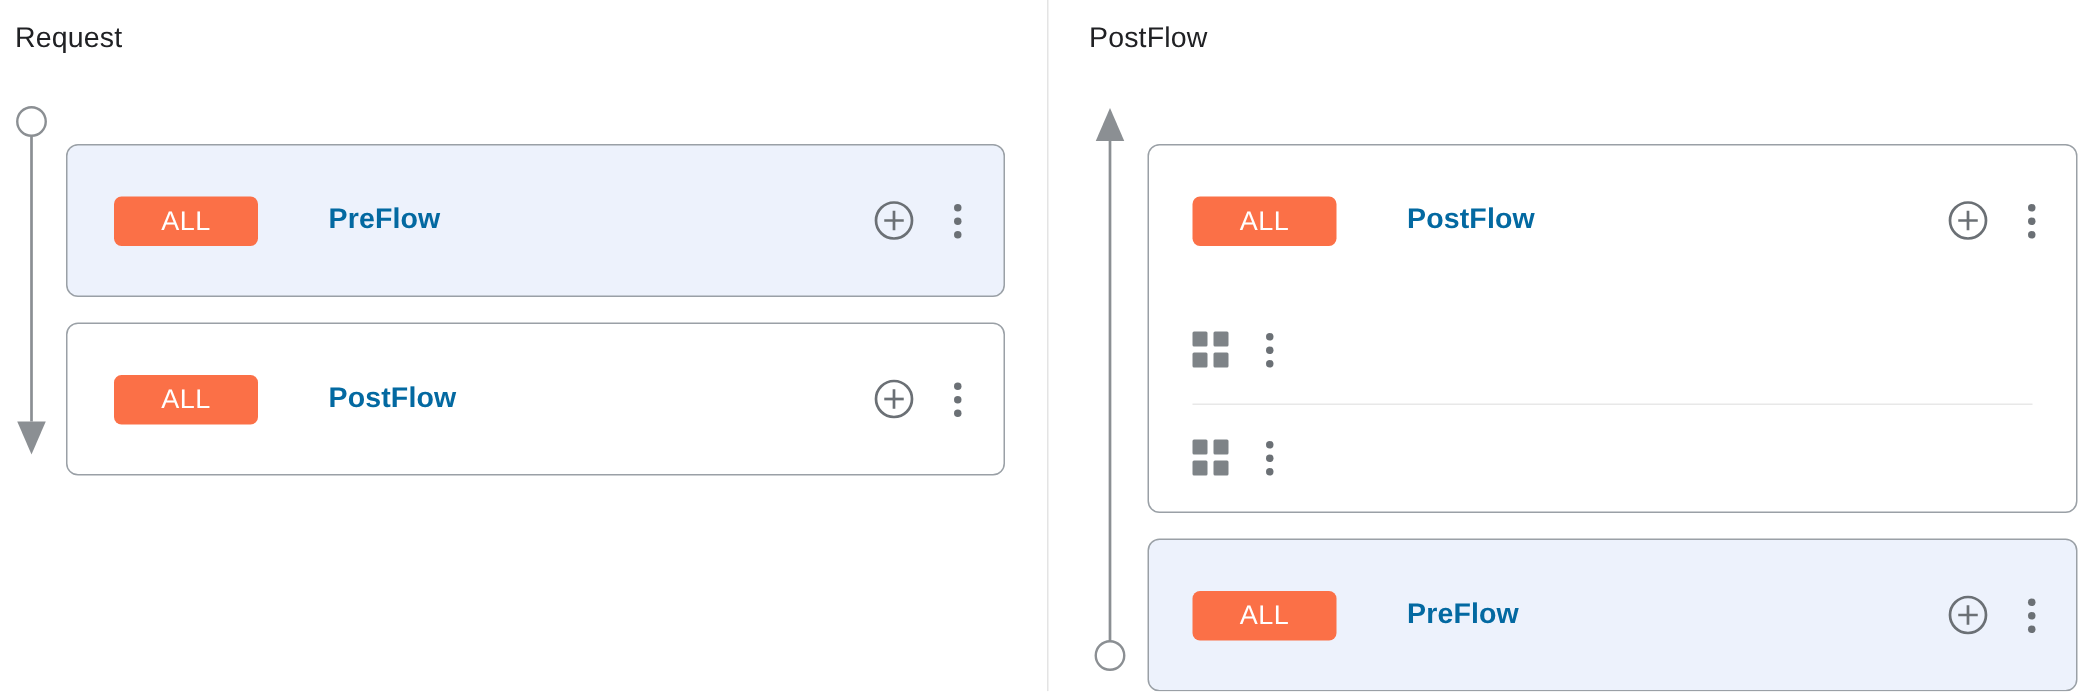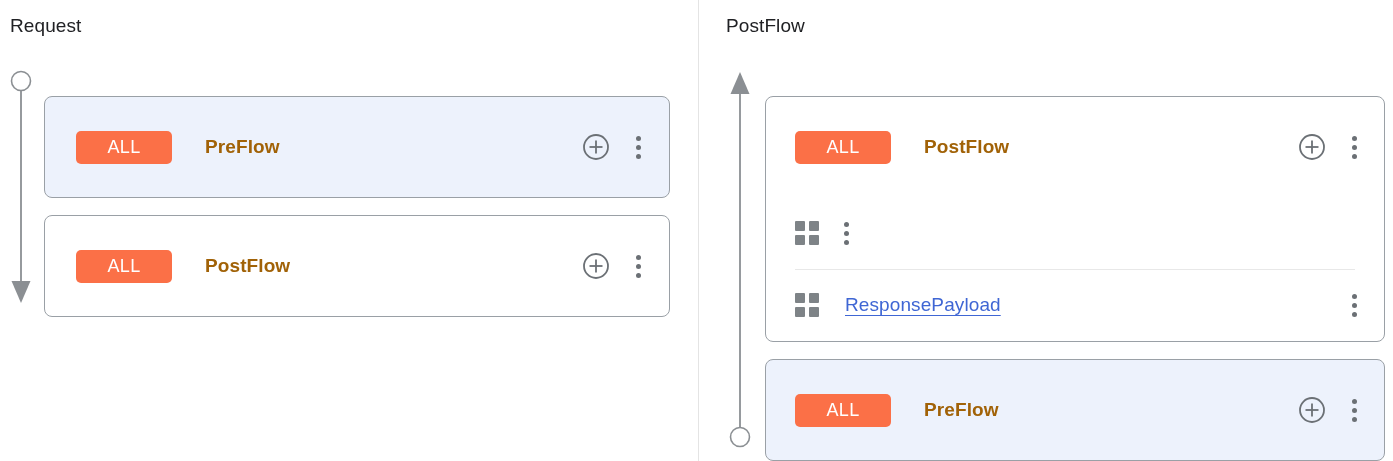--- a/index.html
+++ b/index.html
@@ -97,23 +97,23 @@
     color: #ffffff;
     font-size: 18px;
     line-height: 33px;
     text-align: center;
     letter-spacing: 0.3px;
     user-select: none;
   }
 
   .flow-name {
     flex: 1 1 auto;
-    margin-left: 33px;
+    margin-left: 47px;
     font-size: 19px;
-    color: #a16207;
+    color: #0369a1;
     font-weight: 700;
     letter-spacing: 0.1px;
     white-space: nowrap;
   }
 
   .icon-btn {
     flex: 0 0 auto;
     display: inline-flex;
     align-items: center;
     justify-content: center;
@@ -303,21 +303,20 @@
         </button>
       </div>
 
       <div class="policy-row divided">
         <span class="grid-icon">
           <i></i>
             <i></i>
             <i></i>
             <i></i>
         </span>
-        <a class="policy-link">ResponsePayload</a>
         <button class="icon-btn kebab-btn">
           <span class="kebab-dots">
             <span></span>
               <span></span>
               <span></span>
           </span>
         </button>
       </div>
     </div>
 

